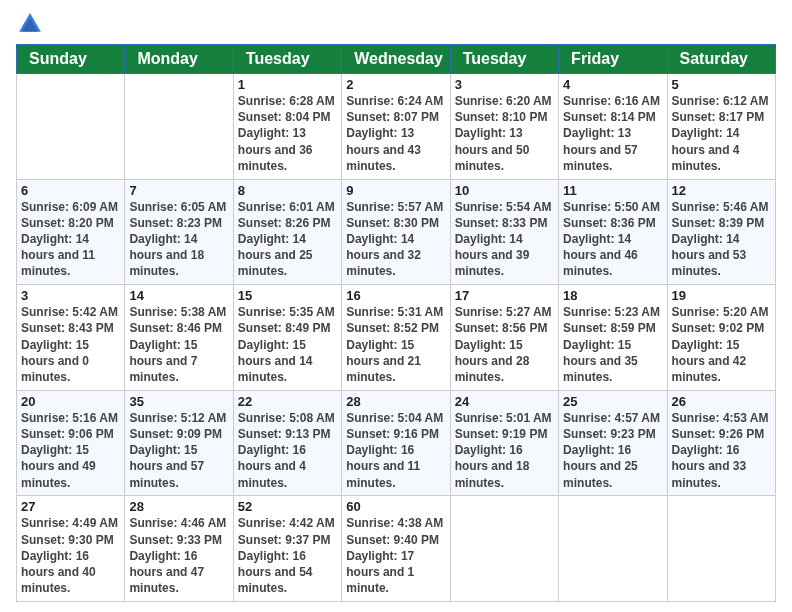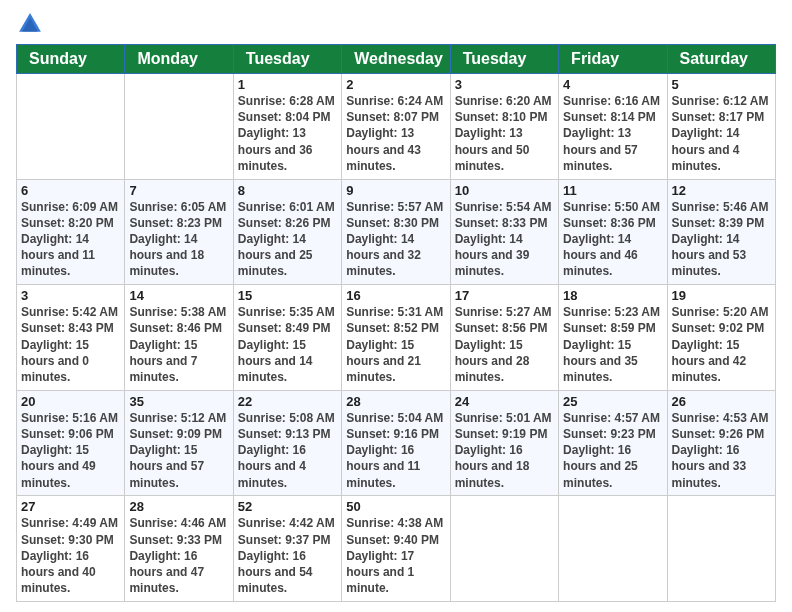--- a/index.html
+++ b/index.html
@@ -261,21 +261,21 @@
           </td>
           <td>
             <span class="day-number">28</span>
             <div class="day-info">Sunrise: 4:46 AM<br>Sunset: 9:33 PM<br>Daylight: 16 hours and 47 minutes.</div>
           </td>
           <td>
             <span class="day-number">52</span>
             <div class="day-info">Sunrise: 4:42 AM<br>Sunset: 9:37 PM<br>Daylight: 16 hours and 54 minutes.</div>
           </td>
           <td>
-            <span class="day-number">50</span>
+            <span class="day-number">60</span>
             <div class="day-info">Sunrise: 4:38 AM<br>Sunset: 9:40 PM<br>Daylight: 17 hours and 1 minute.</div>
           </td>
           <td class="empty-cell"></td>
           <td class="empty-cell"></td>
           <td class="empty-cell"></td>
         </tr>
       </tbody>
   </table>
 </div>
 

